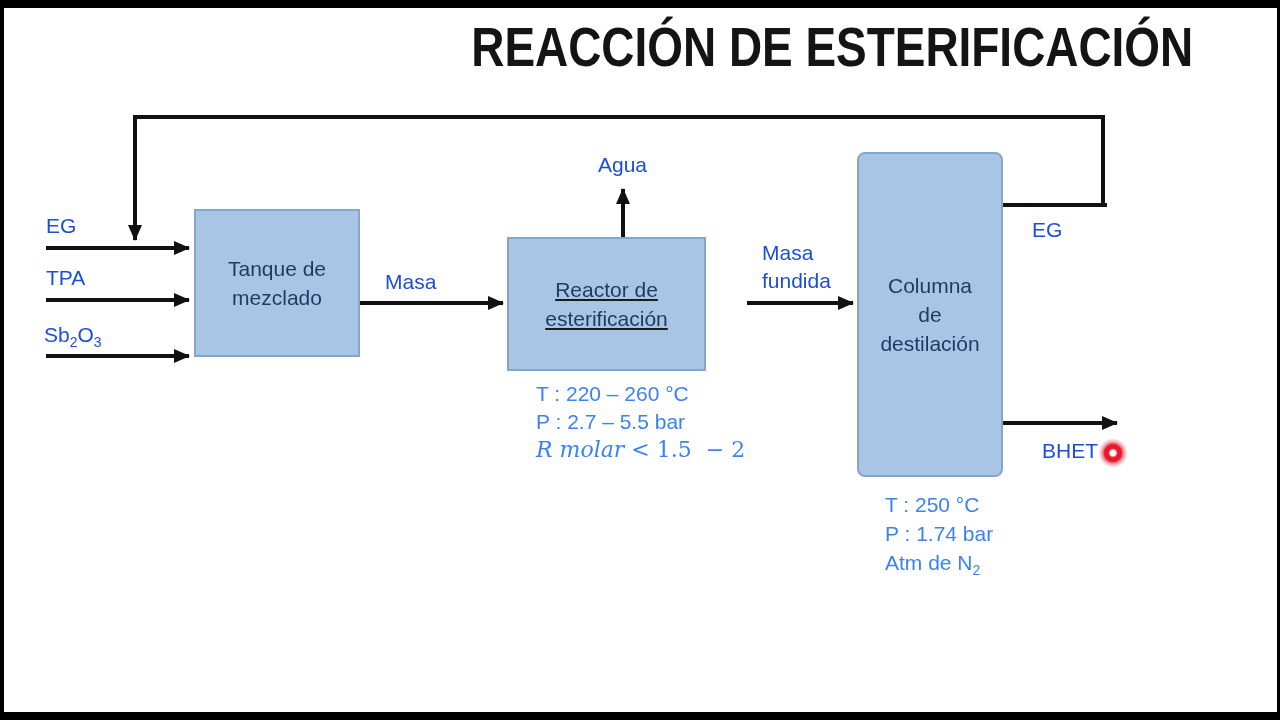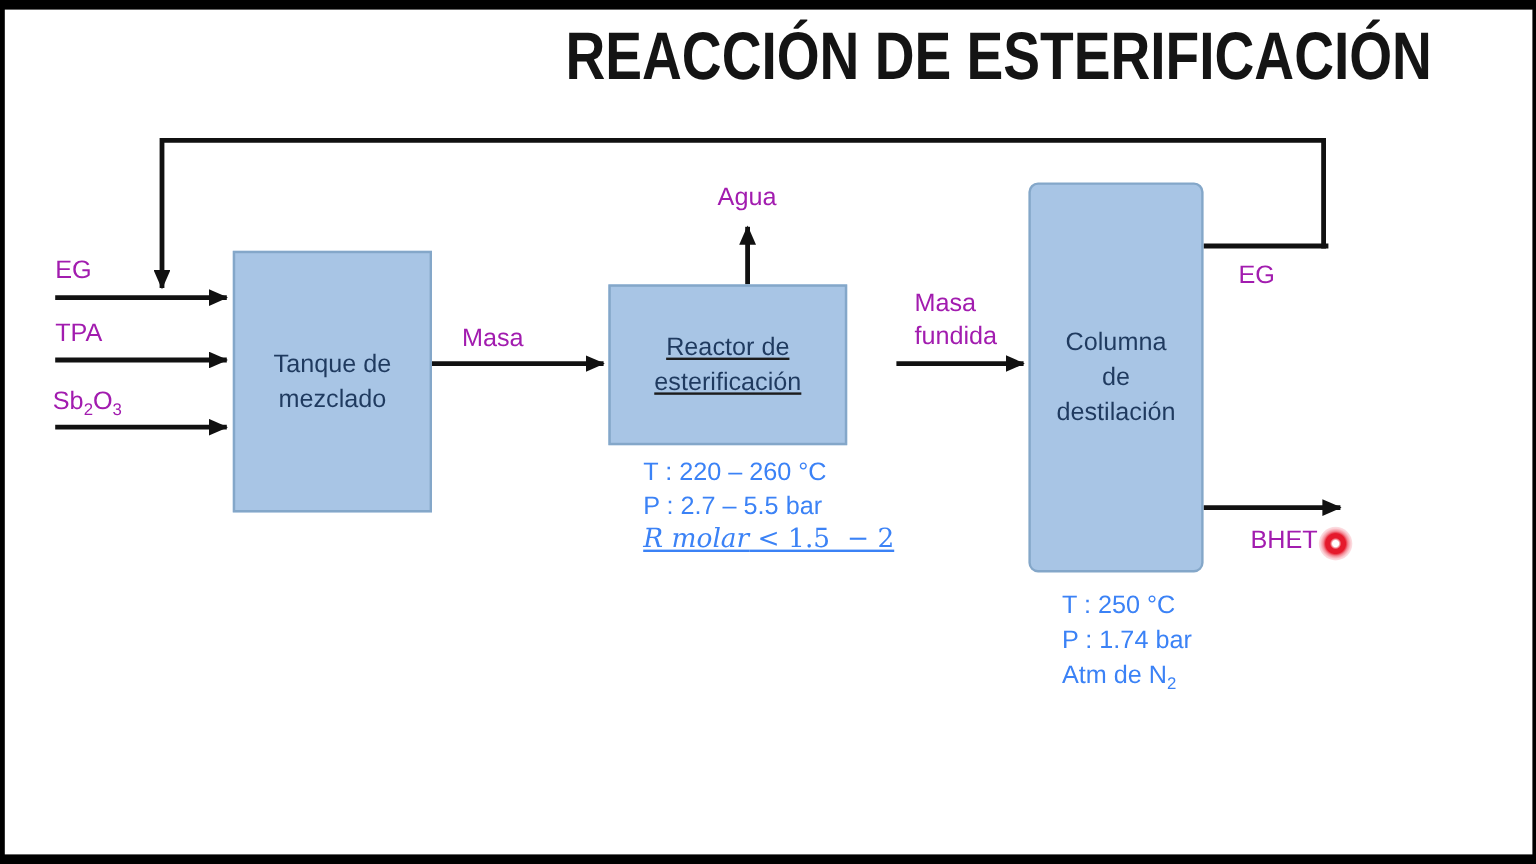--- a/index.html
+++ b/index.html
@@ -26,41 +26,41 @@
   svg.lines{position:absolute;left:0;top:0;z-index:1;}
 
   
   .box{
     position:absolute;background:#a8c5e5;border:2px solid #84a7c9;box-sizing:border-box;
     display:flex;align-items:center;justify-content:center;text-align:center;z-index:2;
   }
   .box .node-label{
     white-space:pre-line;color:#1f3a5f;font-size:21px;line-height:29px;
   }
-  .box.tank{left:194px;top:209px;width:166px;height:218px;}
+  .box.tank{left:194px;top:209px;width:166px;height:148px;}
   .box.reactor{left:507px;top:237px;width:199px;height:134px;text-decoration:underline;}
   .box.column{left:857px;top:152px;width:146px;height:325px;border-radius:8px;}
 
   
-  .slabel{position:absolute;font-size:21px;line-height:28px;color:#a21caf;z-index:5;white-space:pre-line;}
+  .slabel{position:absolute;font-size:21px;line-height:28px;color:#1d4ed8;z-index:5;white-space:pre-line;}
   .slabel sub{font-size:14px;line-height:0;}
   .lbl-eg-in{left:46px;top:212px;}
   .lbl-tpa{left:46px;top:264px;}
   .lbl-sb2o3{left:44px;top:321px;}
   .lbl-pasta{left:385px;top:268px;}
   .lbl-agua{left:598px;top:151px;}
   .lbl-masa{left:762px;top:239px;}
   .lbl-eg-rec{left:1032px;top:216px;}
   .lbl-bhet{left:1042px;top:437px;}
 
   
   .cond{position:absolute;font-size:21px;line-height:28px;color:#3b82f6;z-index:5;}
   .cond-reactor{left:536px;top:380px;}
   .cond-column{left:885px;top:490px;line-height:29px;}
-  .cond .math{font-family:"DejaVu Serif",serif;font-size:22px;white-space:pre;text-decoration:underline;}
+  .cond .math{font-family:"DejaVu Serif",serif;font-size:22px;white-space:pre;}
   .cond .math .it{font-style:italic;}
   .cond sub{font-size:14px;line-height:0;}
 
   
   .laser{
     position:absolute;left:1099px;top:439px;width:28px;height:28px;border-radius:50%;z-index:6;
     background:radial-gradient(circle,
       #ffffff 0 13%,
       #e51a2c 24% 42%,
       rgba(233,40,60,0.55) 52%,

